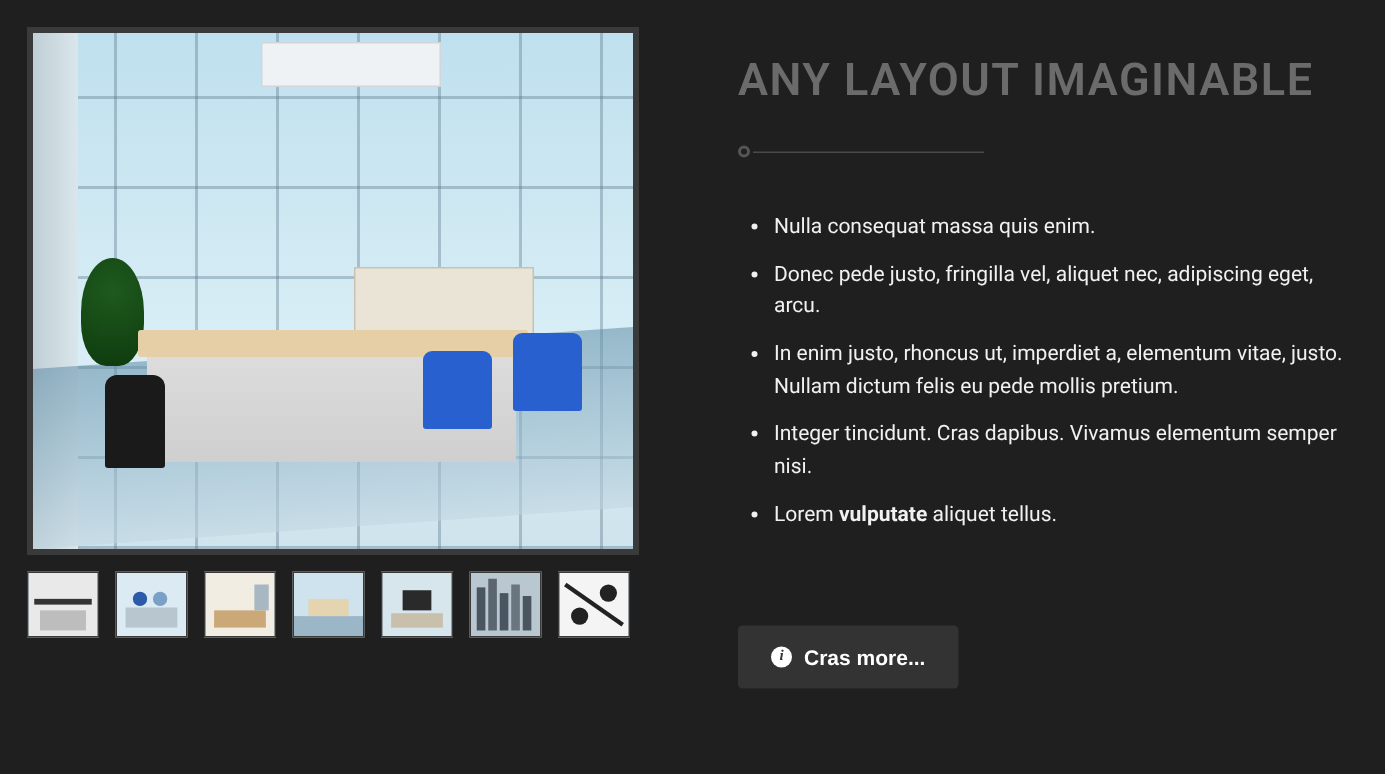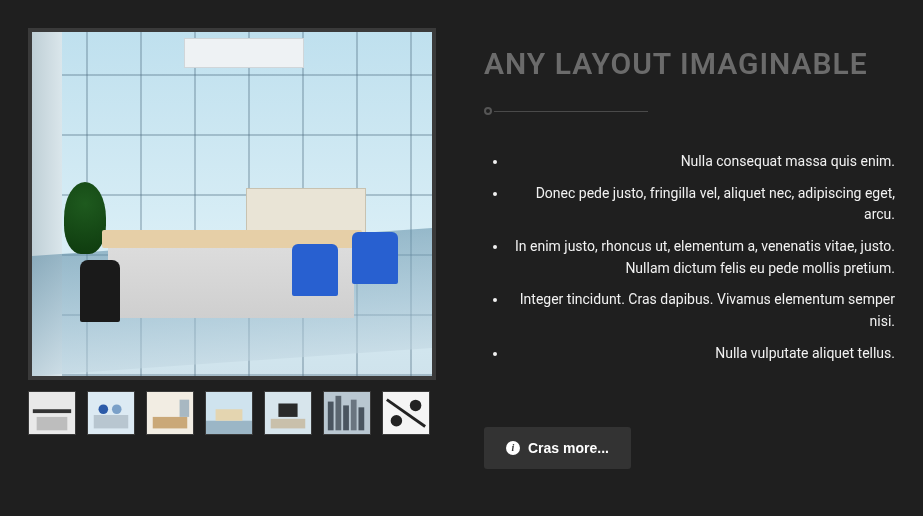--- a/index.html
+++ b/index.html
@@ -6,22 +6,22 @@
   body {
     background: #1f1f1f;
     font-family: -apple-system, BlinkMacSystemFont, "Segoe UI", Roboto, Helvetica, Arial, sans-serif;
     color: #e8e8e8;
     width: 923px;
     height: 516px;
     overflow: hidden;
   }
   .wrap {
     display: flex;
-    padding: 28px;
-    gap: 40px;
+    padding: 18px;
+    gap: 58px;
   }
   
   .gallery {
     flex: 0 0 416px;
   }
   .main-image {
     width: 408px;
     height: 352px;
     border: 4px solid #3a3a3a;
     background: linear-gradient(180deg,#cfe9f2 0%,#eaf4f8 35%,#e0edf3 55%,#d8e6ee 100%);
@@ -61,23 +61,23 @@
   .content { flex:1; padding-top:18px; }
   h1 {
     font-size: 30px; font-weight:600; letter-spacing:1px;
     color:#6b6b6b; text-transform:uppercase; margin-bottom:26px;
   }
   .divider { display:flex; align-items:center; margin-bottom:36px; }
   .divider .ring{width:8px;height:8px;border:2px solid #555;border-radius:50%;}
   .divider .line{flex:0 0 154px;height:1px;background:#4a4a4a;margin-left:2px;}
   p.intro { font-size:14px; line-height:1.6; color:#f1f1f1; margin-bottom:18px; }
   p.intro b { font-weight:700; }
-  ul.list { list-style:disc; padding-left:24px;text-align:right; }
+  ul.list { list-style:disc; padding-left:24px; }
   ul.list li { font-size:14px; line-height:1.55; color:#f1f1f1; margin-bottom:10px; }
-  ul.list li b { font-weight:400; }
+  ul.list li b { font-weight:700; }
   .btn-row{margin-top:62px;}
   .btn {
     display:inline-flex; align-items:center; gap:8px;
     background:#333; color:#fff; font-size:14px; font-weight:600;
     border:none; padding:13px 22px; cursor:pointer; border-radius:3px;
   }
   .info-icon{width:14px;height:14px;border-radius:50%;background:#fff;color:#333;
     display:inline-flex;align-items:center;justify-content:center;font-size:10px;font-style:italic;font-weight:900;font-family:Georgia,serif;}
 </style>
 </head>
@@ -159,23 +159,23 @@
     <h1>ANY LAYOUT IMAGINABLE</h1>
     <div class="divider">
       <span class="ring"></span>
       <span class="line"></span>
     </div>
 
 
     <ul class="list">
       <li><span>Nulla consequat massa quis enim.</span><b></b><span></span></li>
       <li><span>Donec pede justo, fringilla vel, aliquet nec, adipiscing eget, arcu.</span><b></b><span></span></li>
-      <li><span>In enim justo, rhoncus ut, elementum a, venenatis vitae, justo. Nullam dictum felis eu pede mollis pretium.</span><b></b><span></span></li>
+      <li><span>In enim justo, rhoncus ut, imperdiet a, elementum vitae, justo. Nullam dictum felis eu pede mollis pretium.</span><b></b><span></span></li>
       <li><span>Integer tincidunt. Cras dapibus. Vivamus elementum semper nisi.</span><b></b><span></span></li>
-      <li><span>Nulla </span><b>vulputate</b><span> aliquet tellus.</span></li>
+      <li><span>Lorem </span><b>vulputate</b><span> aliquet tellus.</span></li>
     </ul>
 
     <div class="btn-row">
       <button class="btn">
         <span class="info-icon">i</span>
         <span>Cras more...</span>
       </button>
     </div>
   </div>
 </div>

